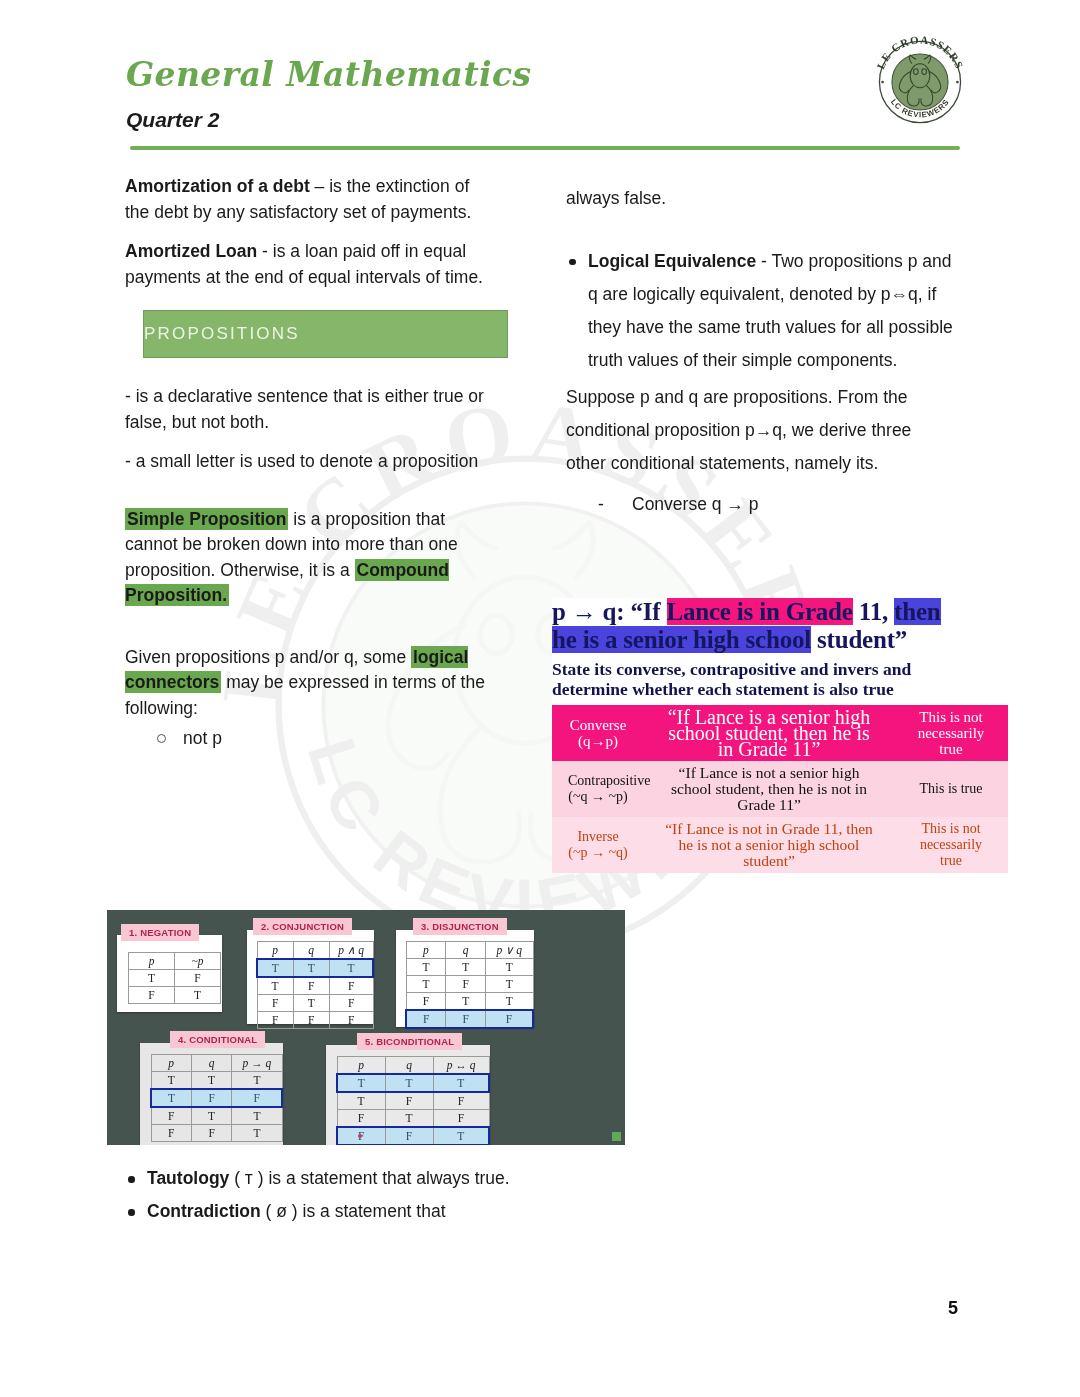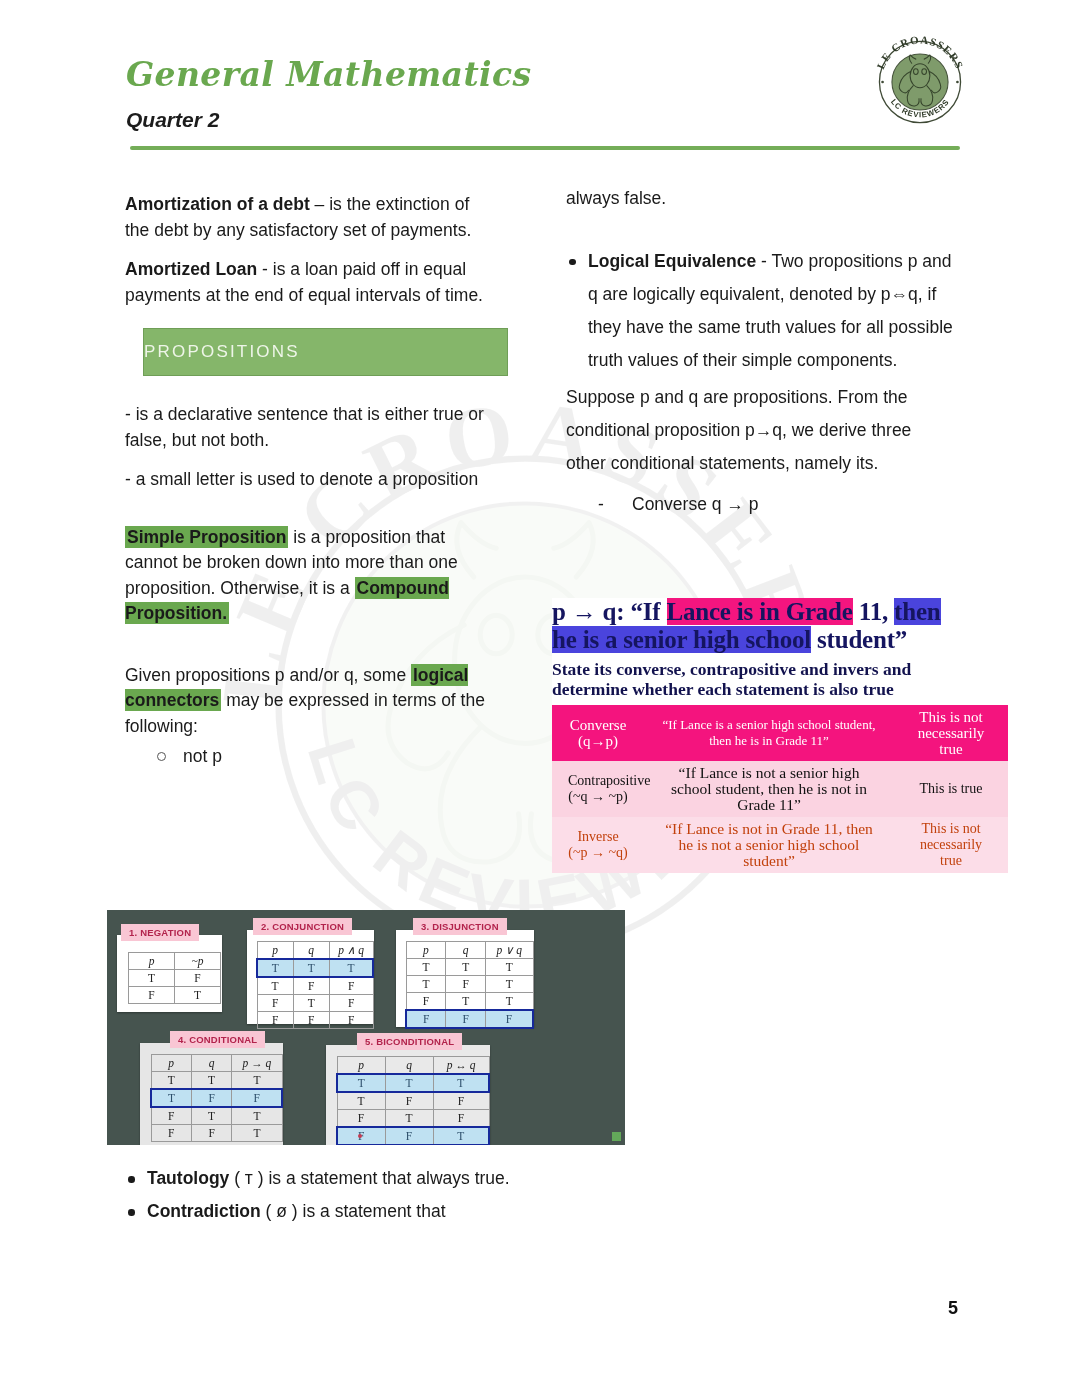--- a/index.html
+++ b/index.html
@@ -75,21 +75,21 @@
     top: 30px;
     width: 104px;
     height: 104px;
   }
 
   
   .col {
     position: absolute;
     z-index: 2;
   }
-  #col-left  { left: 125px; top: 192px; width: 370px; }
+  #col-left  { left: 125px; top: 174px; width: 370px; }
   #col-right { left: 566px; top: 186px; width: 390px; }
 
   .para {
     font-size: 17.5px;
     line-height: 25.5px;
     color: #1a1a1a;
     margin: 0 0 14px 0;
   }
   .para.loose { line-height: 33px; }
   b, .bold { font-weight: 700; }
@@ -204,21 +204,21 @@
     vertical-align: middle;
     text-align: center;
     padding: 4px 16px;
     line-height: 16px;
   }
   #converse-table .row-converse td {
     background: #f4147e;
     color: #ffffff;
     font-size: 15px;
   }
-  #converse-table .row-converse td.stmt { font-size: 13px; }
+  #converse-table .row-converse td.stmt { font-size: 20px; }
   #converse-table .row-contra td {
     background: #fbd3e1;
     color: #111111;
     font-size: 14px;
   }
   #converse-table .row-contra td.stmt { font-size: 15.5px; }
   #converse-table .row-inverse td {
     background: #fcdde8;
     color: #c2410c;
     font-size: 14px;

